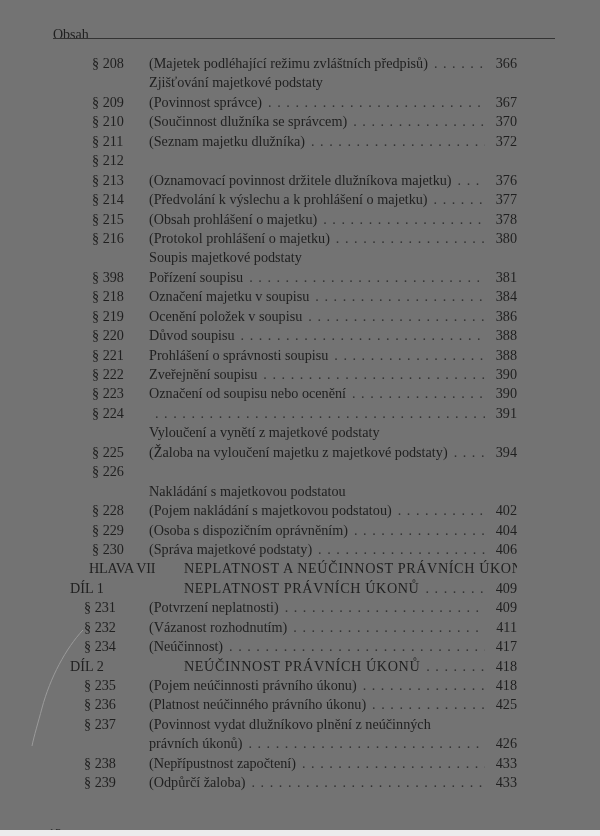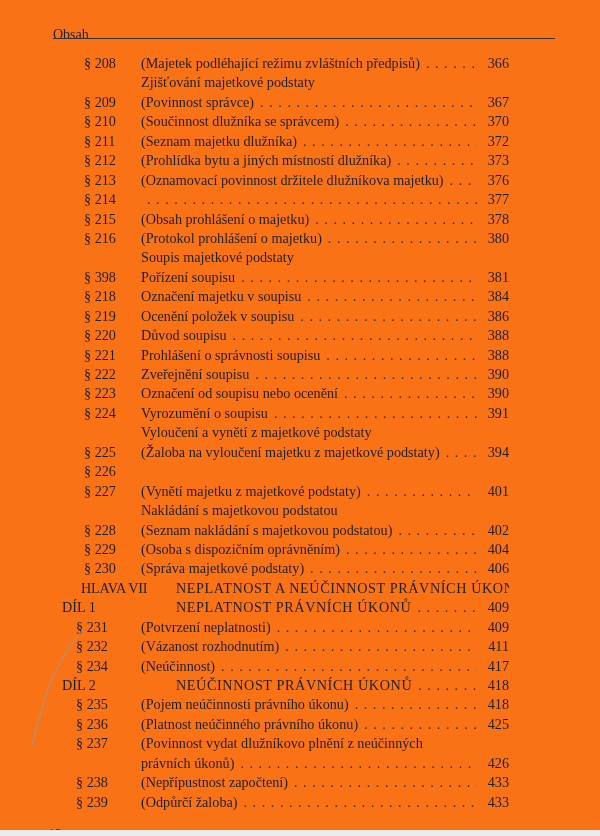--- a/index.html
+++ b/index.html
@@ -3,28 +3,28 @@
   <meta charset="utf-8">
   <style>
     html, body { margin: 0; padding: 0; }
     body {
       width: 600px; height: 836px; overflow: hidden;
       background: #fdfdfd;
       font-family: "Liberation Serif", "DejaVu Serif", serif;
       color: #1f1f1f;
       position: relative;
     }
-    .page { position: absolute; left: 0; top: 0; width: 600px; height: 836px; background: #f97316; }
+    .page { position: absolute; left: 0; top: 0; width: 600px; height: 836px; background: #737373; }
     .bottom-edge { position: absolute; left: 0; bottom: 0; width: 600px; height: 6px; background: #ececec; }
     .header {
       position: absolute; left: 53px; top: 27px; width: 502px;
       font-size: 14px; line-height: 16px;
     }
     .header-rule { position: absolute; left: 53px; top: 38px; width: 502px; height: 1px; background: #333; }
-    .toc { position: absolute; left: 4px; top: 54px; width: 552px; }
+    .toc { position: absolute; left: 12px; top: 54px; width: 552px; }
     .row { position: relative; height: 19.45px; font-size: 14.2px; line-height: 19.45px; white-space: nowrap; }
     .num { position: absolute; left: 80px; top: 0; }
     .num.hlava { left: 45px; letter-spacing: -0.2px; margin-left: 32px; }
     .num.dil { left: 58px; }
     .num.indent { left: 72px; }
     .title-wrap {
       position: absolute; left: 137px; right: 47px; top: 0;
       display: flex; align-items: baseline; overflow: hidden;
     }
     .title { flex: 0 0 auto; text-align: center; }
@@ -85,37 +85,33 @@
       <div class="row">
         <span class="num">§ 211</span>
         <div class="title-wrap">
           <span class="title">(Seznam majetku dlužníka)</span>
           <span class="leader"></span>
           <span class="page-num">372</span>
         </div>
       </div>
       <div class="row">
         <span class="num">§ 212</span>
-        <div class="title-wrap">
-          <span class="title">(Prohlídka bytu a jiných místností dlužníka)</span>
-          <span class="leader"></span>
-          <span class="page-num">373</span>
-        </div>
       </div>
       <div class="row">
         <span class="num">§ 213</span>
         <div class="title-wrap">
           <span class="title">(Oznamovací povinnost držitele dlužníkova majetku)</span>
           <span class="leader"></span>
           <span class="page-num">376</span>
         </div>
       </div>
       <div class="row">
         <span class="num">§ 214</span>
         <div class="title-wrap">
+          <span class="title">(Předvolání k výslechu a k prohlášení o majetku)</span>
           <span class="leader"></span>
           <span class="page-num">377</span>
         </div>
       </div>
       <div class="row">
         <span class="num">§ 215</span>
         <div class="title-wrap">
           <span class="title">(Obsah prohlášení o majetku)</span>
           <span class="leader"></span>
           <span class="page-num">378</span>
@@ -187,21 +183,20 @@
         <span class="num">§ 223</span>
         <div class="title-wrap">
           <span class="title">Označení od soupisu nebo ocenění</span>
           <span class="leader"></span>
           <span class="page-num">390</span>
         </div>
       </div>
       <div class="row">
         <span class="num">§ 224</span>
         <div class="title-wrap">
-          <span class="title">Vyrozumění o soupisu</span>
           <span class="leader"></span>
           <span class="page-num">391</span>
         </div>
       </div>
       <div class="row">
         <span class="num"></span>
         <div class="title-wrap">
           <span class="title">Vyloučení a vynětí z majetkové podstaty</span>
         </div>
       </div>
@@ -210,37 +205,29 @@
         <div class="title-wrap">
           <span class="title">(Žaloba na vyloučení majetku z majetkové podstaty)</span>
           <span class="leader"></span>
           <span class="page-num">394</span>
         </div>
       </div>
       <div class="row">
         <span class="num">§ 226</span>
       </div>
       <div class="row">
-        <span class="num">§ 227</span>
-        <div class="title-wrap">
-          <span class="title">(Vynětí majetku z majetkové podstaty)</span>
-          <span class="leader"></span>
-          <span class="page-num">401</span>
-        </div>
-      </div>
-      <div class="row">
         <span class="num"></span>
         <div class="title-wrap">
           <span class="title">Nakládání s majetkovou podstatou</span>
         </div>
       </div>
       <div class="row">
         <span class="num">§ 228</span>
         <div class="title-wrap">
-          <span class="title">(Seznam nakládání s majetkovou podstatou)</span>
+          <span class="title">(Pojem nakládání s majetkovou podstatou)</span>
           <span class="leader"></span>
           <span class="page-num">402</span>
         </div>
       </div>
       <div class="row">
         <span class="num">§ 229</span>
         <div class="title-wrap">
           <span class="title">(Osoba s dispozičním oprávněním)</span>
           <span class="leader"></span>
           <span class="page-num">404</span>

